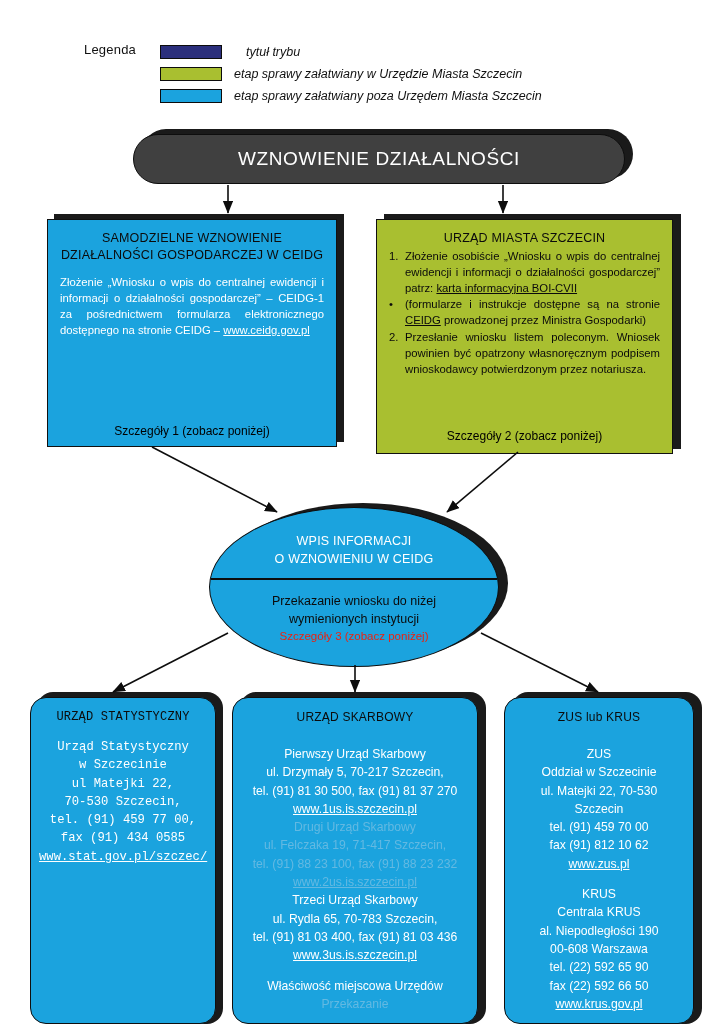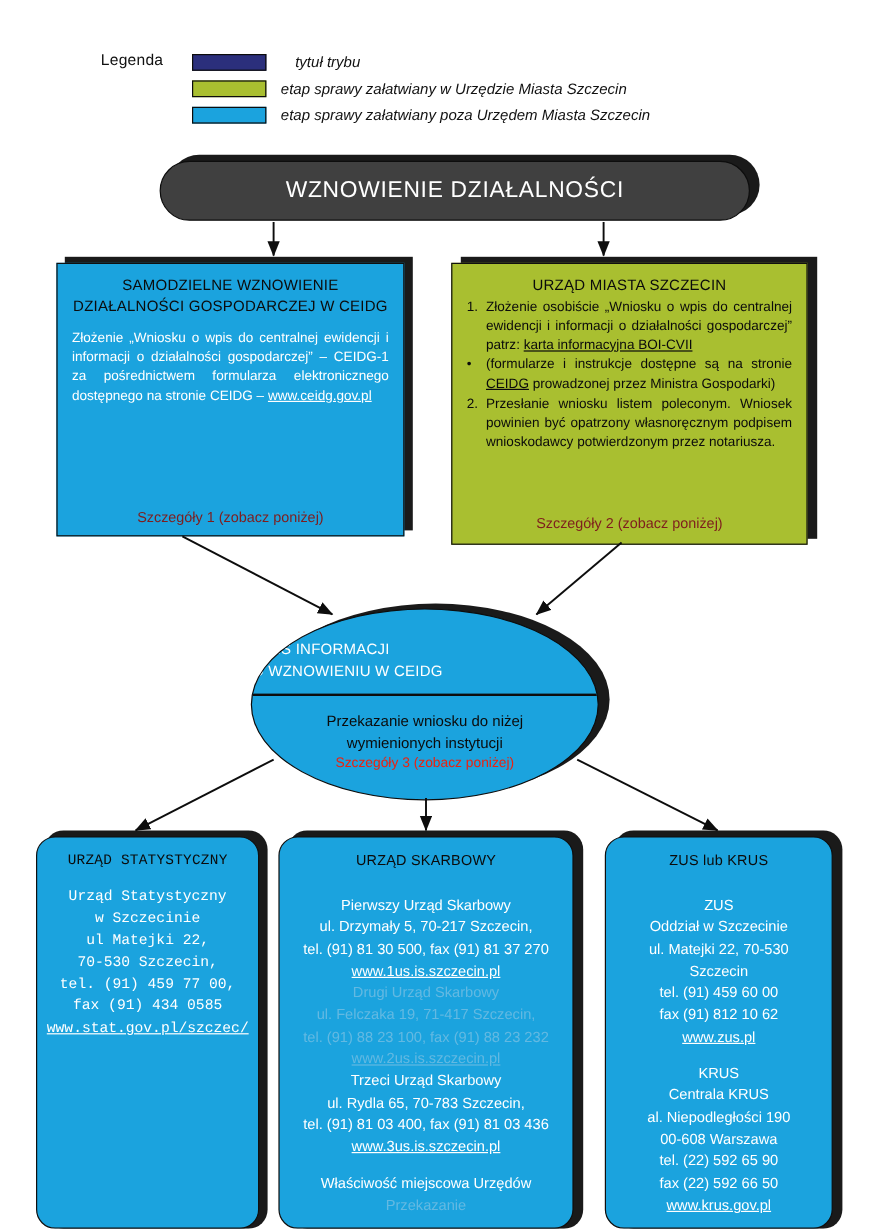--- a/index.html
+++ b/index.html
@@ -114,21 +114,21 @@
   }
   .box-body {
     font-size: 11.3px;
     color: #ffffff;
     line-height: 1.42;
     text-align: justify;
     margin-top: 10px;
   }
   .box-body .u { text-decoration: underline; }
   .detail-note {
-    color: #7f1d1d;
+    color: #000000;
     font-size: 12px;
     text-align: center;
     position: absolute;
     left: 0;
     right: 0;
   }
 
   
   #box-left-shadow { left: 54px; top: 214px; width: 290px; height: 228px; }
   #box-left { left: 47px; top: 219px; width: 290px; height: 228px; }
@@ -179,20 +179,21 @@
     position: absolute;
     left: 0; right: 0;
     top: 70px;
     height: 1.5px;
     background: #0d0d0d;
   }
   #ellipse .ell-top {
     position: absolute;
     left: 0; right: 0;
     top: 24px;
+    text-align: center;
     color: #ffffff;
     font-size: 12.5px;
     line-height: 1.45;
     letter-spacing: .2px;
   }
   #ellipse .ell-bottom {
     position: absolute;
     left: 0; right: 0;
     top: 84px;
     text-align: center;
@@ -365,21 +366,21 @@
 </div>
 
 <div class="rr-shadow" id="box-b3-shadow"></div>
 <div class="rr-box" id="box-b3">
   <div class="rr-title">ZUS lub KRUS</div>
   <div>
       <div class="rr-line">ZUS</div>
       <div class="rr-line">Oddział w Szczecinie</div>
       <div class="rr-line">ul. Matejki 22, 70-530</div>
       <div class="rr-line">Szczecin</div>
-      <div class="rr-line">tel. (91) 459 60 00</div>
+      <div class="rr-line">tel. (91) 459 70 00</div>
       <div class="rr-line">fax (91) 812 10 62</div>
       <div class="rr-line u">www.zus.pl</div>
       <div class="rr-gap"></div>
       <div class="rr-line">KRUS</div>
       <div class="rr-line">Centrala KRUS</div>
       <div class="rr-line">al. Niepodległości 190</div>
       <div class="rr-line">00-608 Warszawa</div>
       <div class="rr-line">tel. (22) 592 65 90</div>
       <div class="rr-line">fax (22) 592 66 50</div>
       <div class="rr-line u">www.krus.gov.pl</div>

